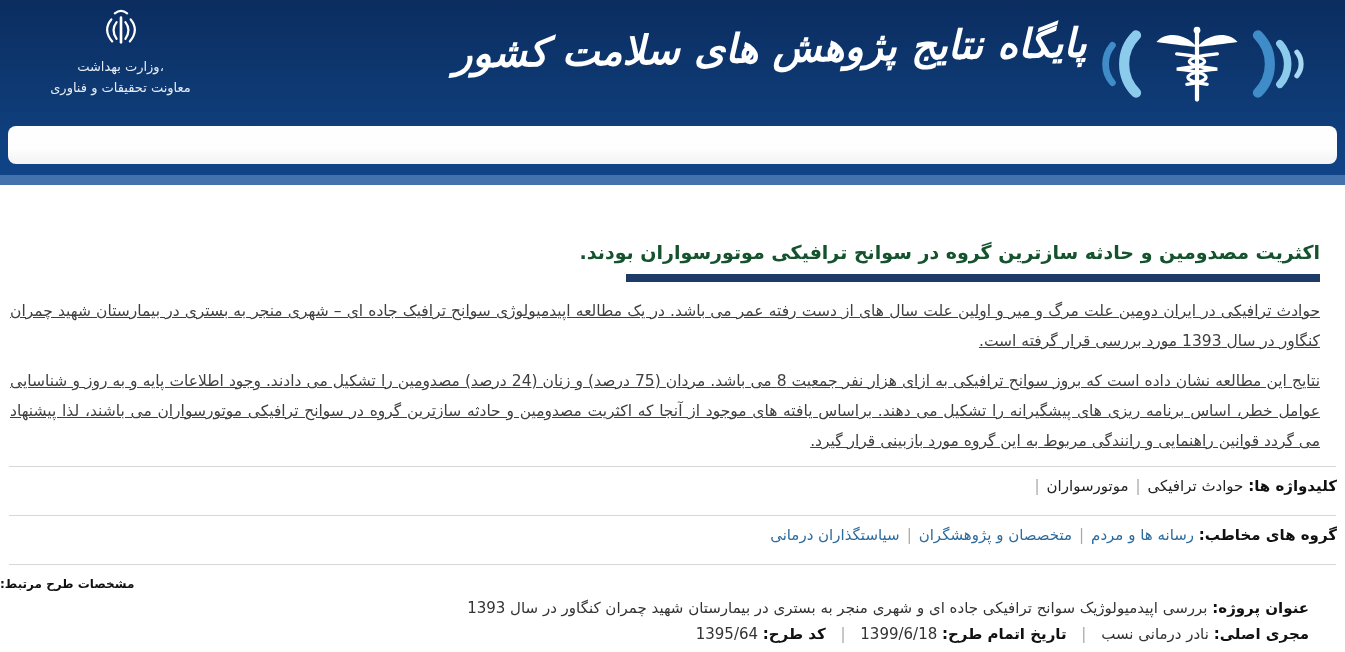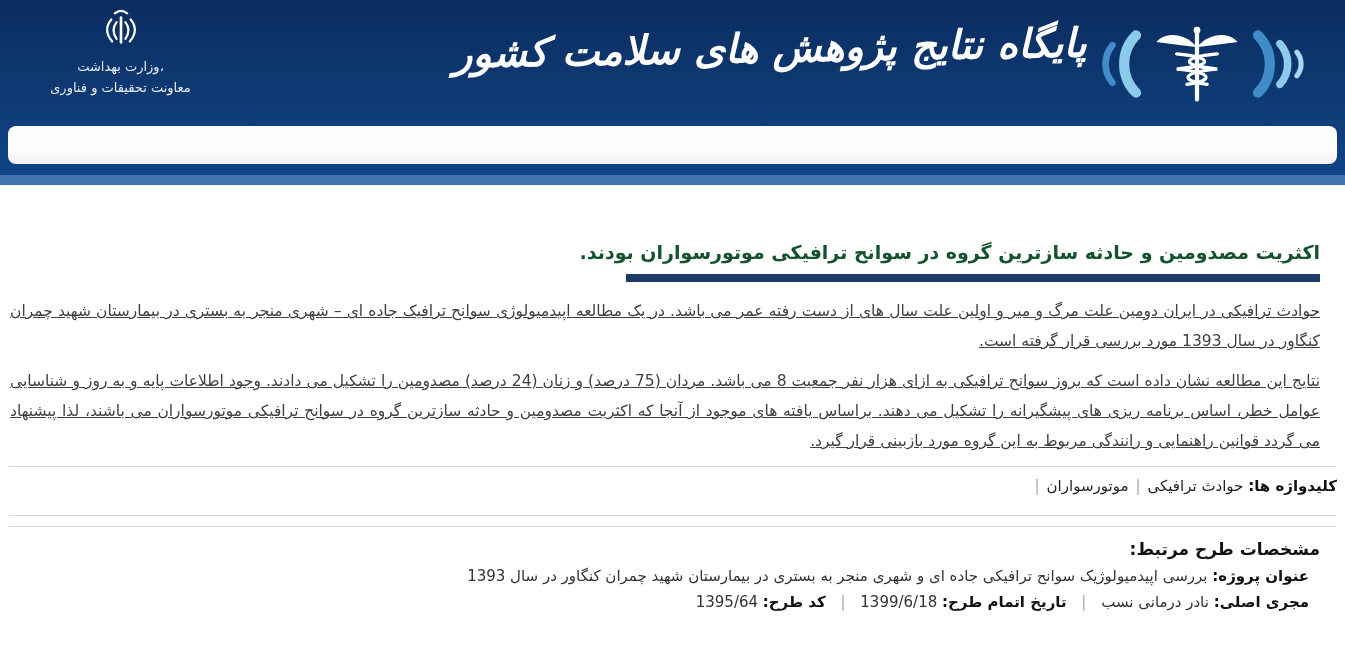--- a/index.html
+++ b/index.html
@@ -31,22 +31,22 @@
   .para { direction:rtl; text-align:justify; color:#3f3f3f;
           font-size:15.5px; line-height:30px; margin:14px 25px 0 10px;text-decoration:underline; }
   .para + .para { margin-top:10px; }
   .divider { border:0; border-top:1px solid #d8d8d8; margin:10px 9px 0 9px; }
   .meta-row { direction:rtl; text-align:right; padding:10px 8px 10px 10px;
               font-size:15px; color:#222; }
   .meta-row .lbl { font-weight:bold; color:#111; }
   .meta-row .sep { color:#aaa; padding:0 7px; }
   .meta-row a.kw { color:#222; text-decoration:none; cursor:pointer; }
   .meta-row a.aud { color:#2e6b9d; text-decoration:none; cursor:pointer; }
-  .section-title { direction:rtl; text-align:right; padding:12px 25px 0 0;
-                   font-size:17px; font-weight:bold; color:#111; }
+  .section-title { direction:rtl; text-align:left; padding:12px 25px 0 0;
+                   font-size:12px; font-weight:bold; color:#111; }
   .proj-row { direction:rtl; text-align:right; padding:8px 36px 0 10px;
               font-size:15px; color:#333; }
   .proj-row .lbl { font-weight:bold; color:#111; }
   .proj-row .sep { color:#aaa; padding:0 10px; }
   .num { direction:ltr; unicode-bidi:embed; }
 </style>
 </head>
 <body>
 
 <div class="page">
@@ -106,20 +106,24 @@
 
     <hr class="divider">
 
     <div class="meta-row">
       <span class="lbl">کلیدواژه ها:</span>
       <a class="kw">حوادث ترافیکی</a><span class="sep">|</span><a class="kw">موتورسواران</a><span class="sep">|</span>
     </div>
 
     <hr class="divider">
 
+    <div class="meta-row">
+      <span class="lbl">گروه های مخاطب:</span>
+      <a class="aud">رسانه ها و مردم</a><span class="sep">|</span><a class="aud">متخصصان و پژوهشگران</a><span class="sep">|</span><a class="aud">سیاستگذاران درمانی</a>
+    </div>
 
     <hr class="divider">
 
     <div class="section-title">مشخصات طرح مرتبط:</div>
 
     <div class="proj-row">
       <span class="lbl">عنوان پروژه:</span>
       <span>بررسی اپیدمیولوژیک سوانح ترافیکی جاده ای و شهری منجر به بستری در بیمارستان شهید چمران کنگاور در سال 1393</span>
     </div>
 

